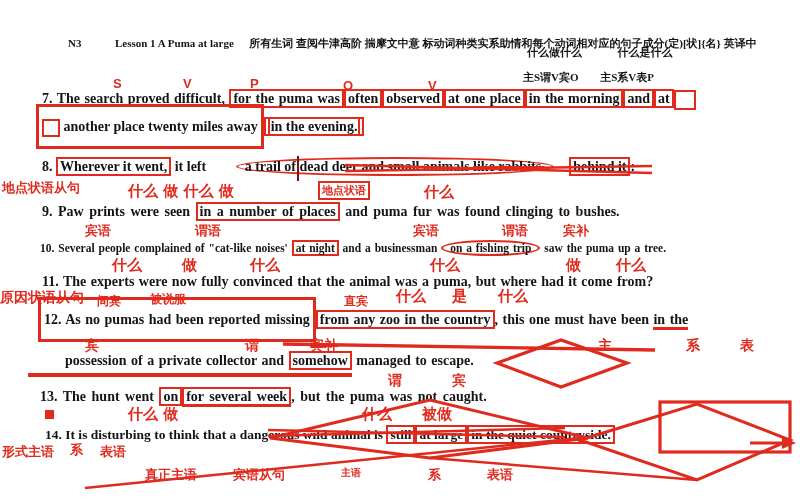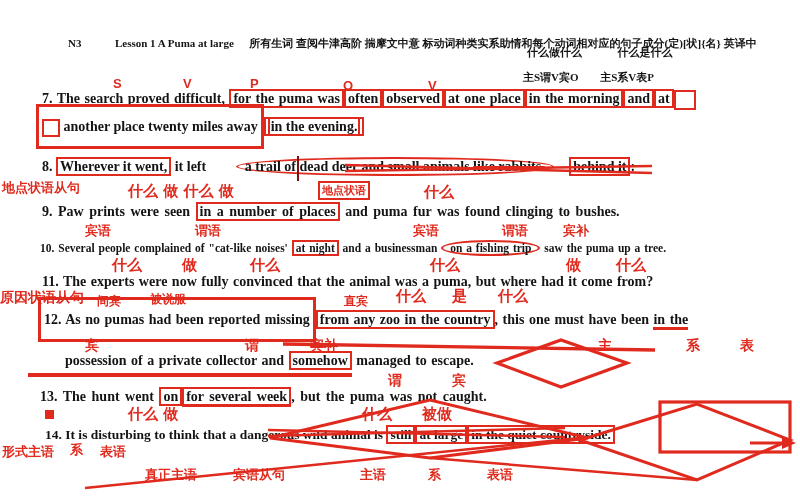--- a/index.html
+++ b/index.html
@@ -145,21 +145,21 @@
     <span>It is disturbing</span>
     <span>to think that a</span>
     <span>dangerous wild animal is</span>
     <span class="rb">still</span><span class="rb">at large</span><span class="rb">in the quiet countryside.</span>
   </div>
   <span class="ann" style="left:2px;top:443px;font-size:13px;">形式主语</span>
   <span class="ann" style="left:70px;top:441px;font-size:13px;">系</span>
   <span class="ann" style="left:100px;top:443px;font-size:13px;">表语</span>
   <span class="ann" style="left:145px;top:466px;font-size:13px;">真正主语</span>
   <span class="ann" style="left:233px;top:466px;font-size:13px;">宾语从句</span>
-  <span class="ann" style="left:360px;top:466px;font-size:13px;">主语</span>
+  <span class="ann" style="left:341px;top:466px;font-size:10px;">主语</span>
   <span class="ann" style="left:428px;top:466px;font-size:13px;">系</span>
   <span class="ann" style="left:487px;top:466px;font-size:13px;">表语</span>
 
   <svg class="overlay" width="800" height="500" viewBox="0 0 800 500">
     <g stroke="#e02a1e" fill="none">
 
       <line x1="298" y1="156" x2="298" y2="181" stroke="#7a1210" stroke-width="2"></line>
 
       <line x1="345" y1="171" x2="652" y2="166" stroke-width="2.5"></line>
       <line x1="345" y1="165" x2="652" y2="173" stroke-width="2.5"></line>

